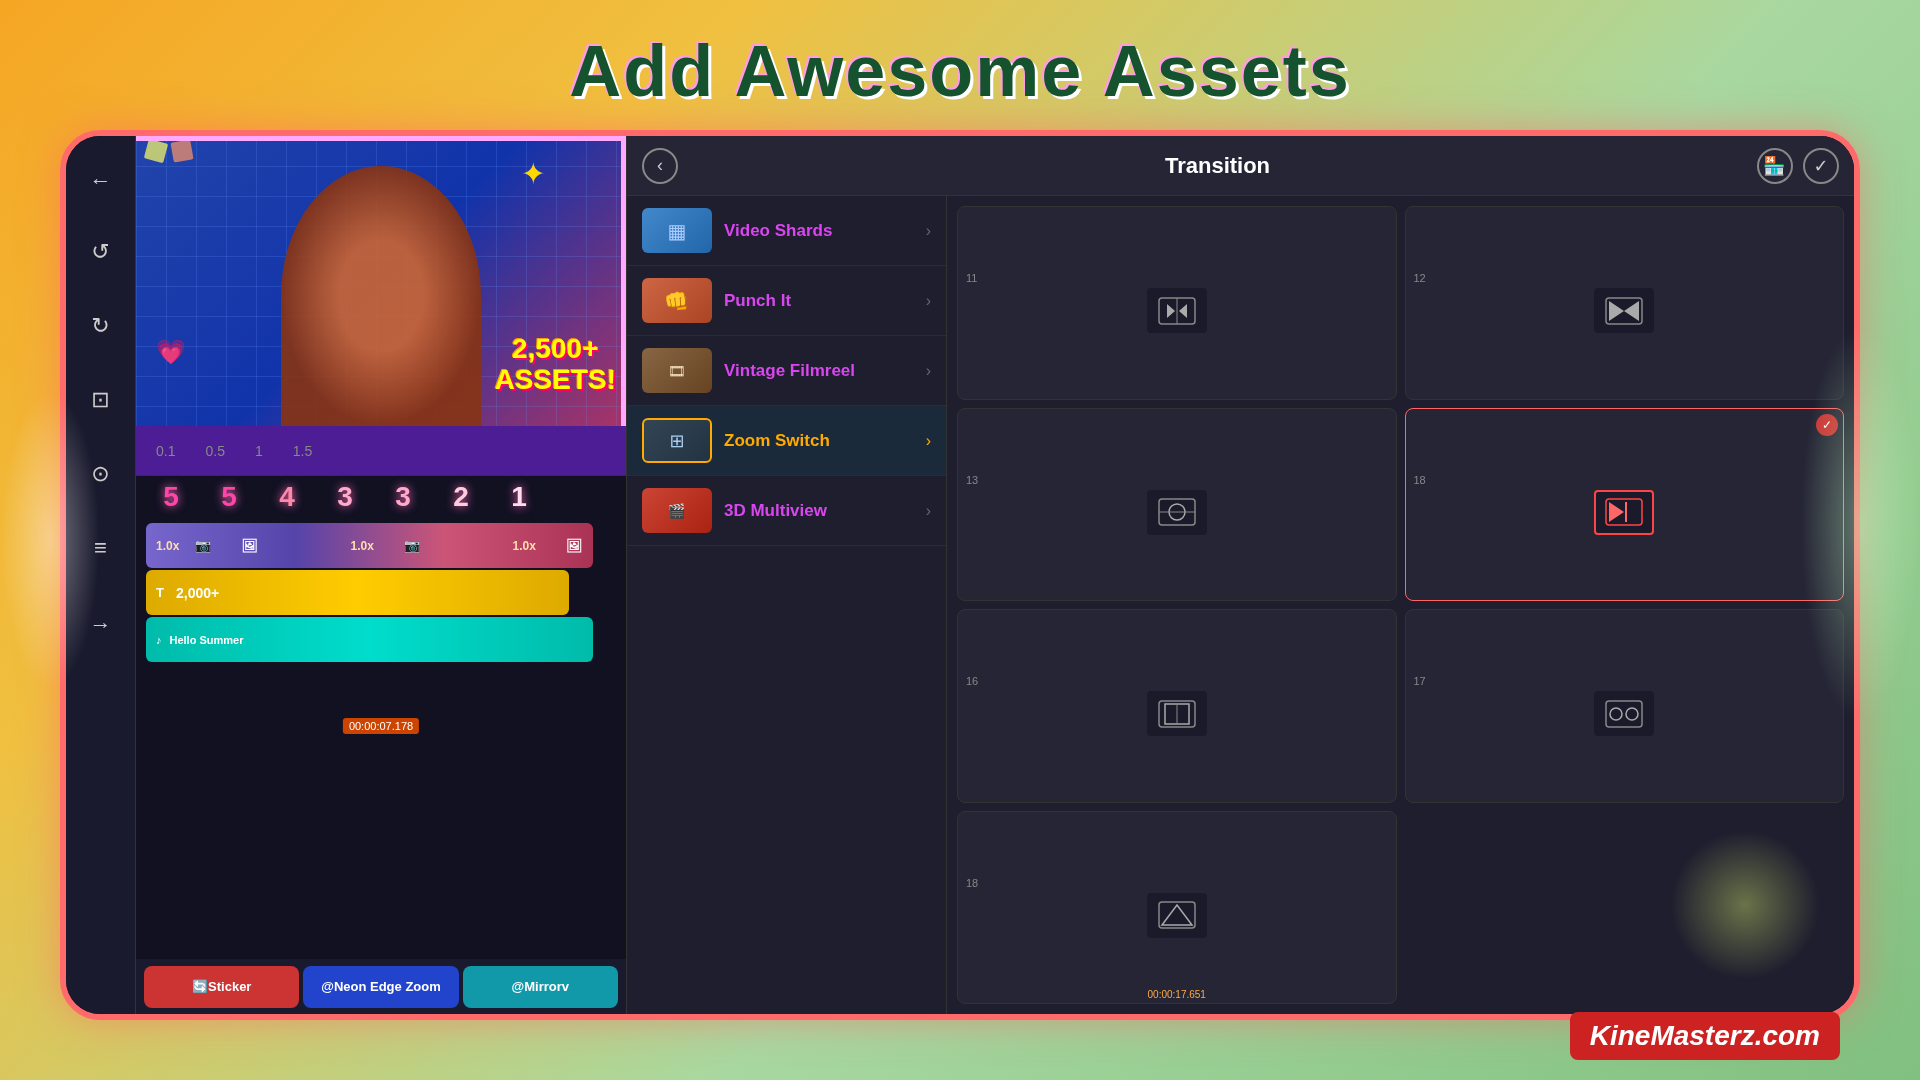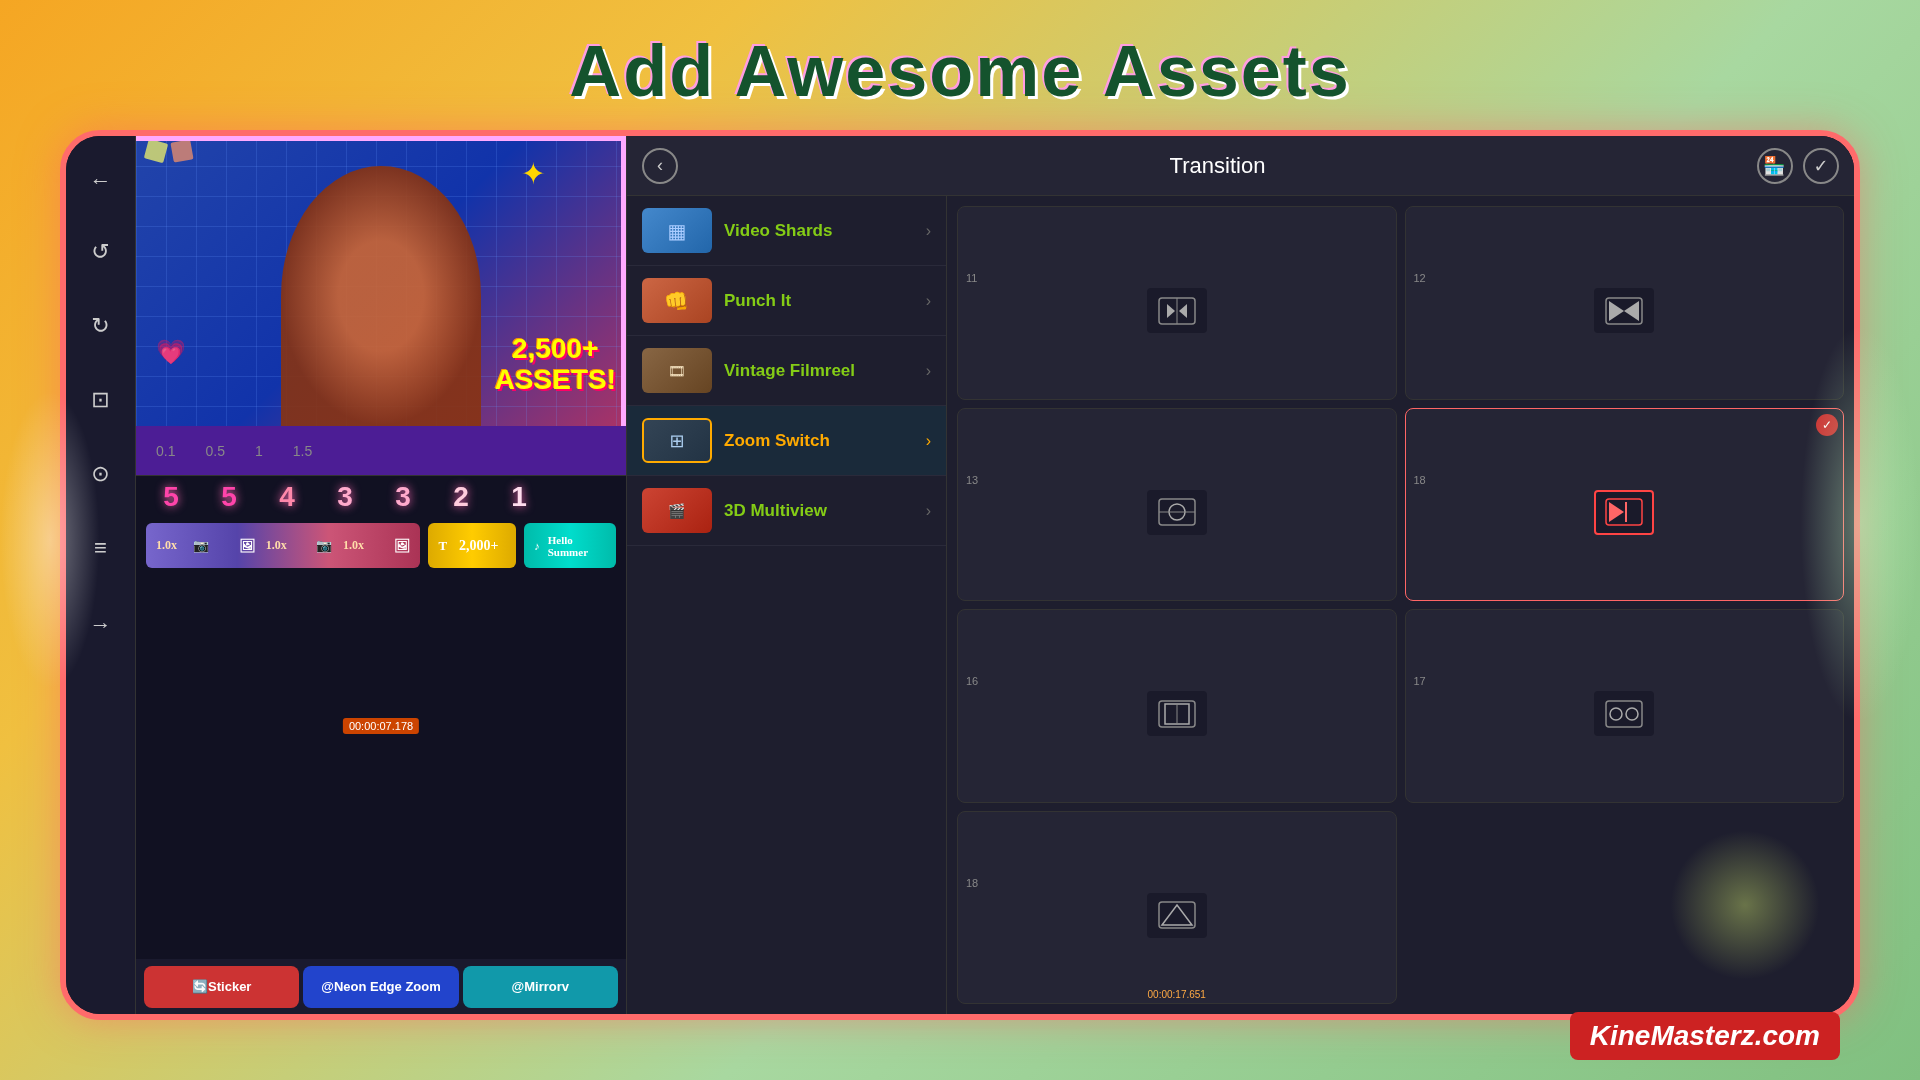--- a/index.html
+++ b/index.html
@@ -185,23 +185,22 @@
       color: #ff69b4;
     }
     .timeline-num {
       width: 50px;
       text-align: center;
       text-shadow: 0 0 10px #ff69b4;
     }
     .timeline-tracks {
       padding: 5px 10px;
       display: flex;
-      flex-direction: row;
-      gap: 8px;
-      font-family: Liberation Serif, serif;
+      flex-direction: column;
+      gap: 2px;
     }
     .track {
       height: 45px;
       border-radius: 6px;
       display: flex;
       align-items: center;
       padding: 0 10px;
       font-size: 13px;
       font-weight: bold;
       color: white;
@@ -274,21 +273,21 @@
       width: 36px; height: 36px;
       border-radius: 50%;
       border: 2px solid #888;
       display: flex; align-items: center; justify-content: center;
       color: #ccc; font-size: 18px; cursor: pointer;
     }
     .header-title {
       flex: 1;
       text-align: center;
       font-size: 22px;
-      font-weight: normal;
+      font-weight: bold;
       color: #fff;
     }
     .header-store {
       width: 36px; height: 36px;
       border-radius: 50%;
       border: 2px solid #888;
       display: flex; align-items: center; justify-content: center;
       color: #ccc; font-size: 18px; cursor: pointer;
     }
     .header-check {
@@ -345,21 +344,21 @@
       display: flex; align-items: center; justify-content: center;
     }
     .thumb-3d {
       background: linear-gradient(135deg, #cc4433, #aa2211);
       display: flex; align-items: center; justify-content: center;
     }
     .transition-name {
       flex: 1;
       font-size: 17px;
       font-weight: 600;
-      color: #84cc16;
+      color: #d946ef;
     }
     .transition-name.zoom-active { color: #ffaa00; }
     .transition-arrow {
       color: #666;
       font-size: 16px;
     }
 
     
     .transition-grid {
       flex: 1;

